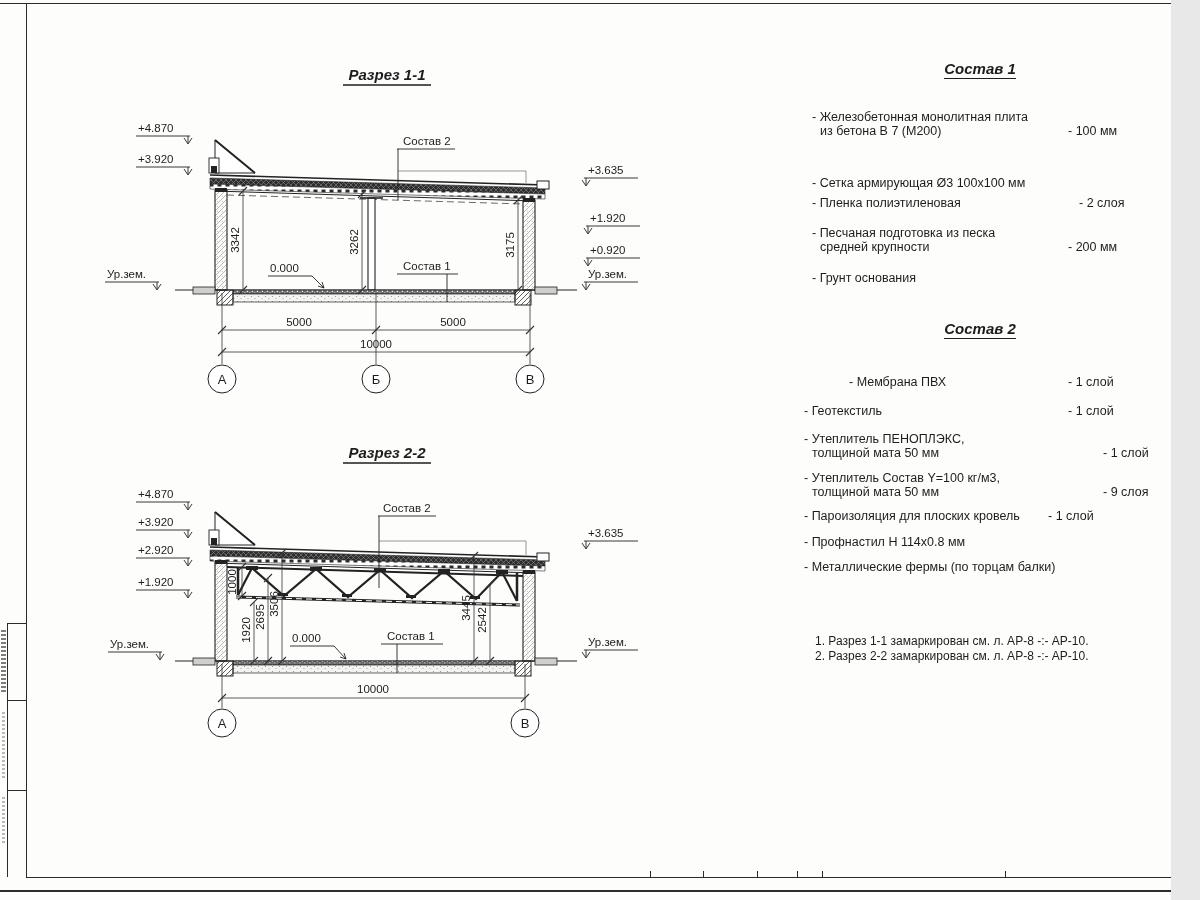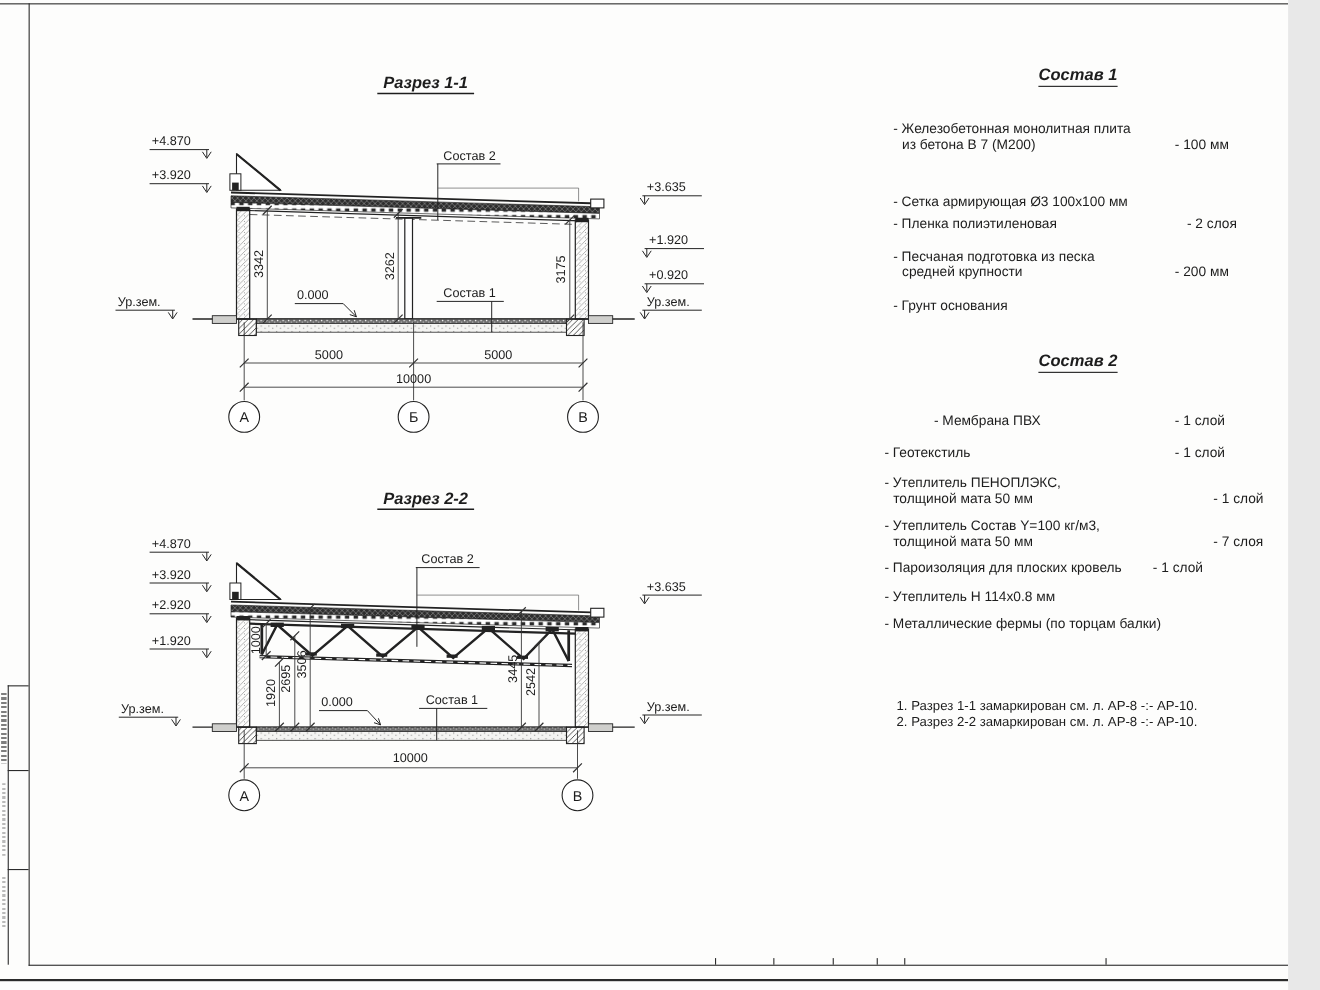--- a/index.html
+++ b/index.html
@@ -318,26 +318,26 @@
 
     <div class="list abs" style="left:4px;top:404px;text-align:center;">- Геотекстиль</div>
     <div class="list abs" style="left:268px;top:404px;">- 1 слой</div>
 
     <div class="list abs" style="left:4px;top:432px;text-align:center;">- Утеплитель ПЕНОПЛЭКС,</div>
     <div class="list abs" style="left:12px;top:446px;">толщиной мата 50 мм</div>
     <div class="list abs" style="left:303px;top:446px;">- 1 слой</div>
 
     <div class="list abs" style="left:4px;top:471px;">- Утеплитель Состав Y=100 кг/м3,</div>
     <div class="list abs" style="left:12px;top:485px;">толщиной мата 50 мм</div>
-    <div class="list abs" style="left:303px;top:485px;">- 7 слоя</div>
+    <div class="list abs" style="left:303px;top:485px;">- 9 слоя</div>
 
     <div class="list abs" style="left:4px;top:509px;text-align:right;">- Пароизоляция для плоских кровель</div>
     <div class="list abs" style="left:248px;top:509px;">- 1 слой</div>
 
-    <div class="list abs" style="left:4px;top:535px;">- Утеплитель Н 114х0.8 мм</div>
+    <div class="list abs" style="left:4px;top:535px;">- Профнастил Н 114х0.8 мм</div>
 
     <div class="list abs" style="left:4px;top:560px;">- Металлические фермы (по торцам балки)</div>
 
     <div class="note abs" style="left:15px;top:634px;">1. Разрез 1-1 замаркирован см. л. АР-8 -:- АР-10.</div>
     <div class="note abs" style="left:15px;top:649px;">2. Разрез 2-2 замаркирован см. л. АР-8 -:- АР-10.</div>
   </div>
 
 </div>
 
 </body></html>

